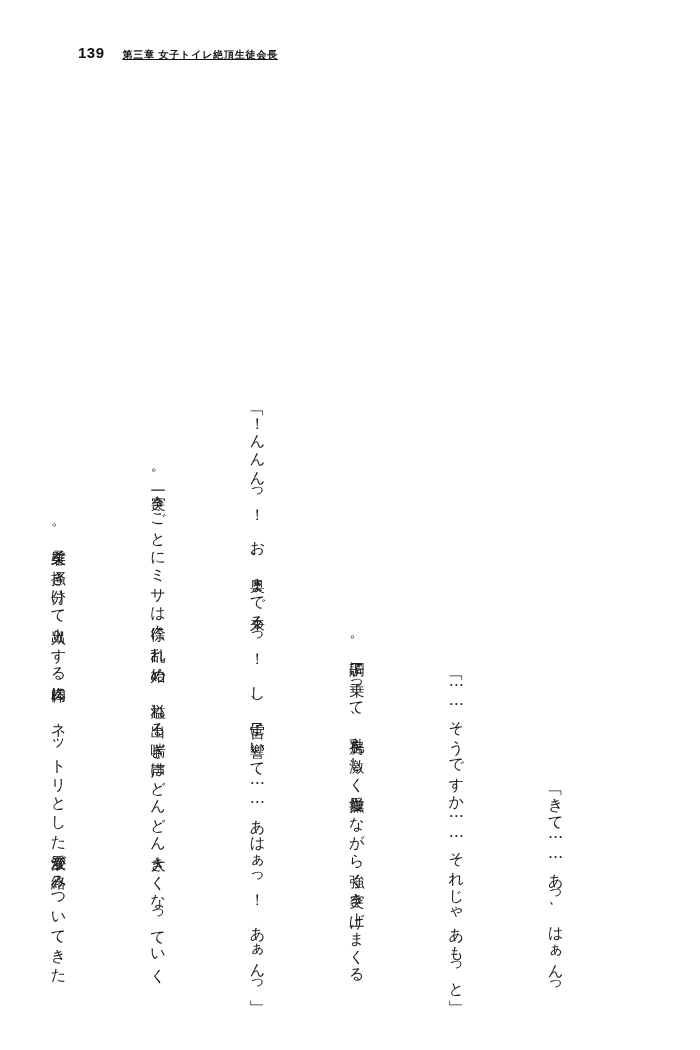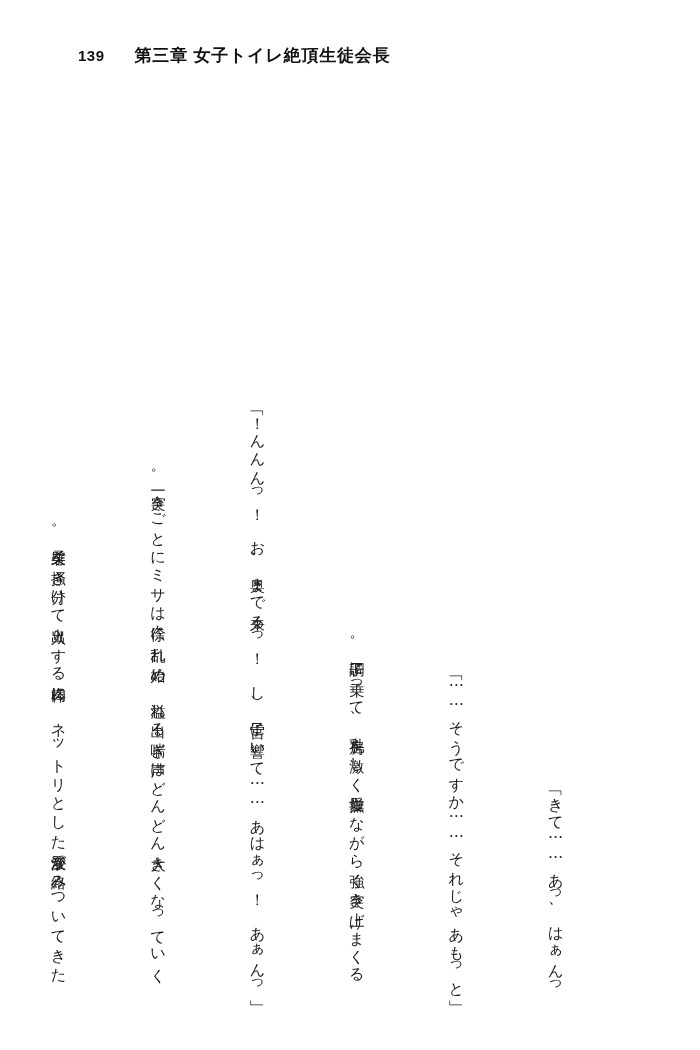--- a/index.html
+++ b/index.html
@@ -22,34 +22,35 @@
     width: 700px;
     height: 1050px;
     box-sizing: border-box;
   }
   .header {
     position: absolute;
     top: 44px;
     left: 78px;
     display: flex;
     align-items: baseline;
-    gap: 30px;
+    gap: 18px;
     font-family: "Liberation Sans", "DejaVu Sans", sans-serif;
   }
   .page-number {
     font-size: 15px;
     font-weight: bold;
     letter-spacing: 0.5px;
     color: #111;
   }
   .chapter-title {
-    font-size: 17px;
+    font-size: 10px;
     font-weight: bold;
     letter-spacing: 0.8px;
     color: #111;
+    text-decoration: underline;
   }
   .body-area {
     position: absolute;
     top: 92px;
     left: 62px;
     width: 576px;
     height: 900px;
     direction: rtl;
   }
   .vtext {

